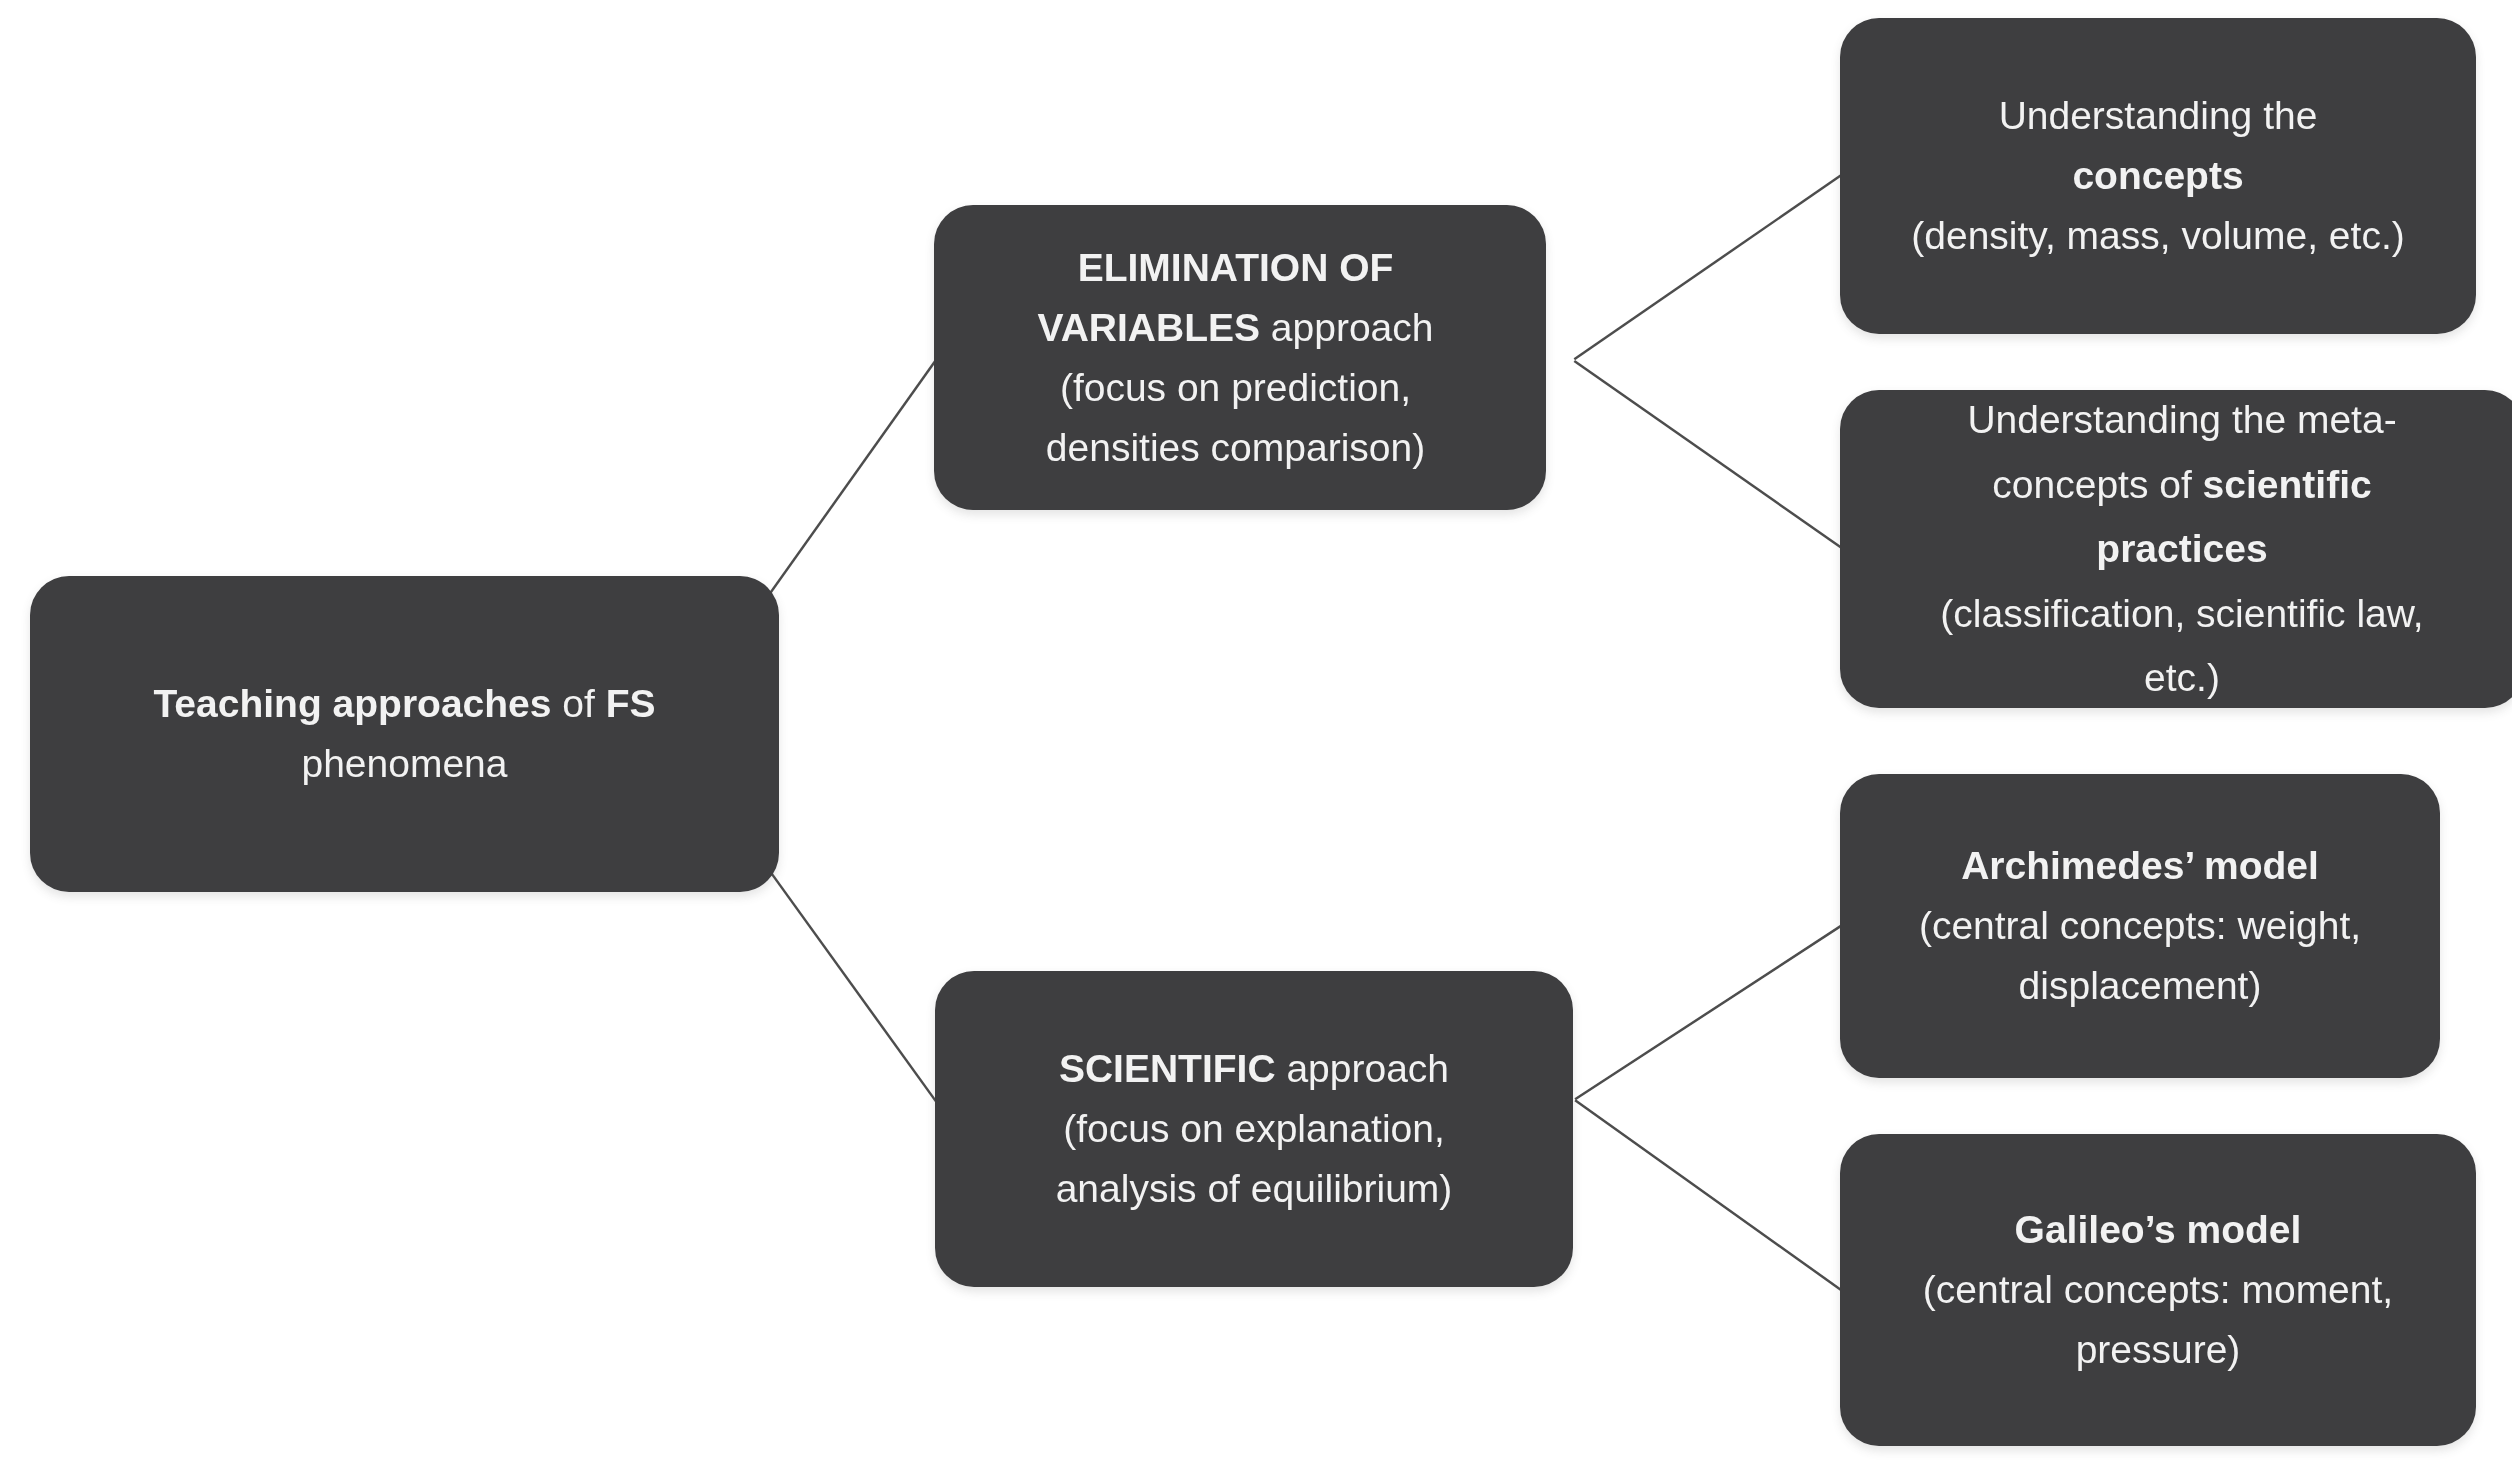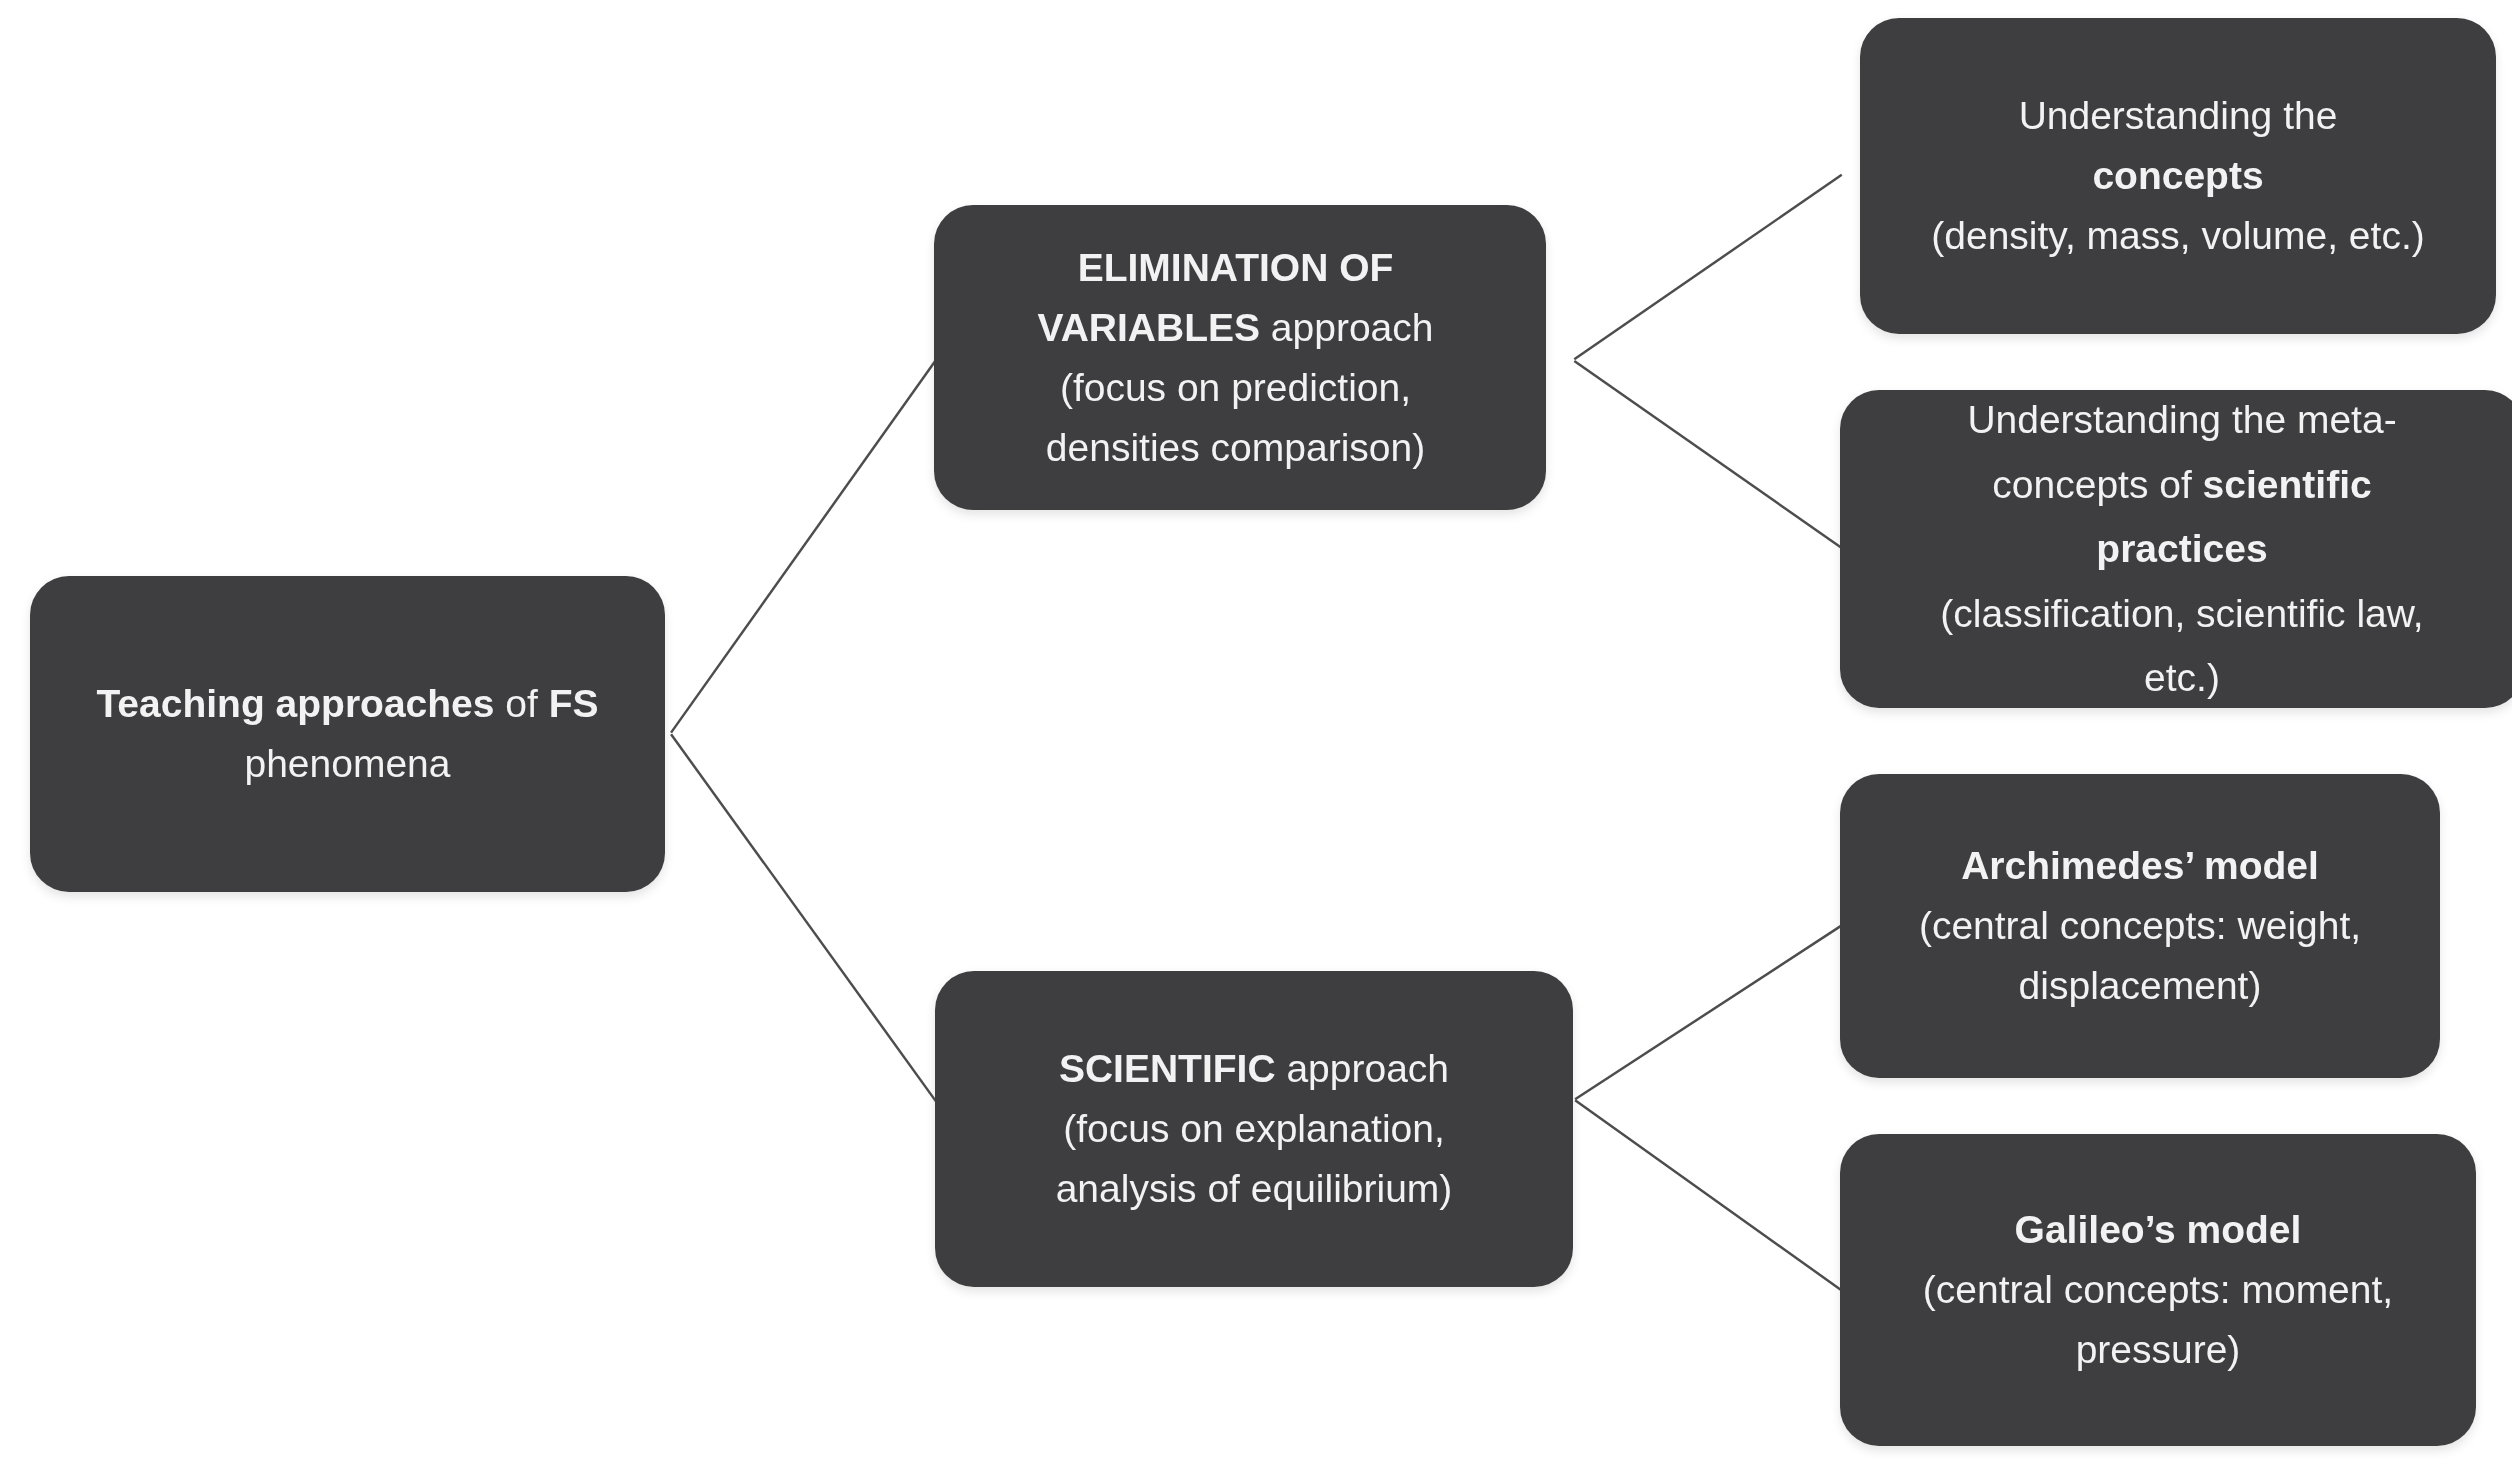--- a/index.html
+++ b/index.html
@@ -38,24 +38,24 @@
     align-items:center;
     text-align:center;
     font-size:39px;
     line-height:60px;
     padding:0 23px;
     box-shadow:0 4.1px 9.8px rgba(80,80,80,0.15);
   }
   .tline{white-space:nowrap;height:60px;}
   .b{font-weight:bold;}
 
-  #node-root{left:30px;top:576px;width:635px;height:316px;}
+  #node-root{left:30px;top:576px;width:749px;height:316px;}
   #node-mid-top{left:934px;top:205px;width:612px;height:305px;padding-left:14px;}
   #node-mid-bottom{left:935px;top:945px;width:638px;height:316px;margin-top:26px;}
-  #node-r1{left:1840px;top:18px;width:636px;height:316px;margin-left:20px;}
+  #node-r1{left:1840px;top:18px;width:636px;height:316px;}
   #node-r2{left:1840px;top:390px;width:684px;height:318px;justify-content:space-between;}
   #node-r3{left:1840px;top:774px;width:600px;height:304px;}
   #node-r4{left:1840px;top:1134px;width:636px;height:312px;}
 </style>
 </head>
 <body>
 
 <div id="canvas">
 
   <svg id="connectors" viewBox="0 0 3062 1804" xmlns="http://www.w3.org/2000/svg">

